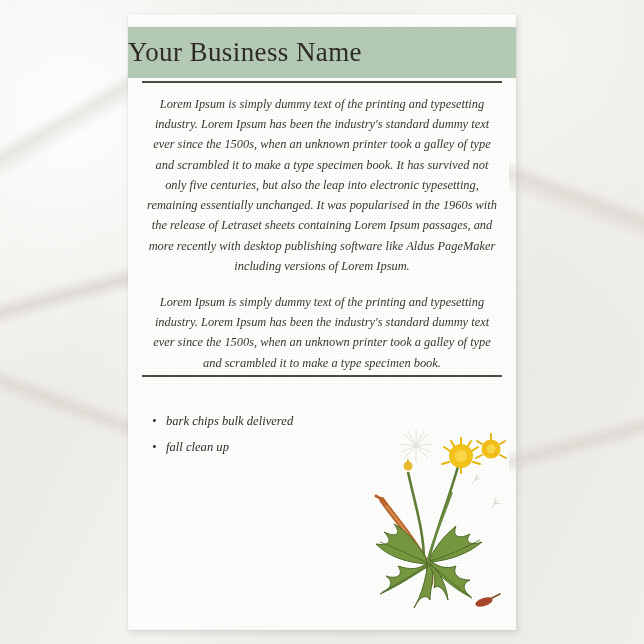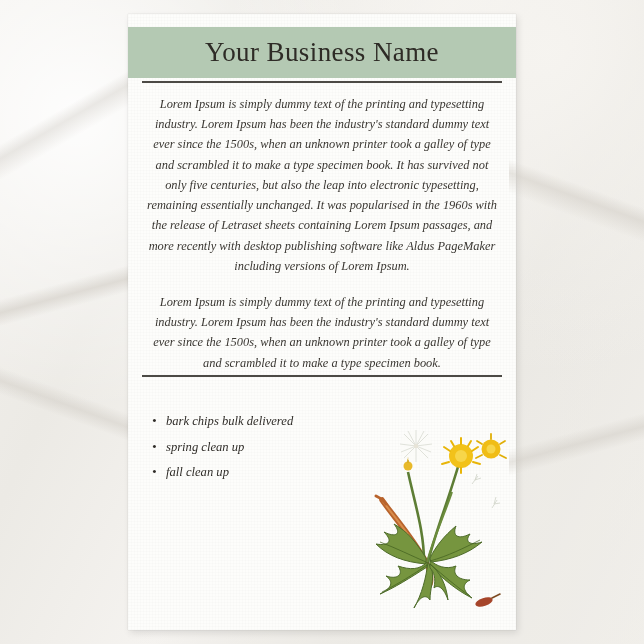--- a/index.html
+++ b/index.html
@@ -62,21 +62,21 @@
   
   .header-band {
     position: absolute;
     left: 0;
     top: 13px;
     width: 100%;
     height: 51px;
     background: #b4c9b3;
     display: flex;
     align-items: center;
-    justify-content: center;
+    justify-content: flex-start;
   }
   .header-band .title {
     font-family: "Liberation Serif", serif;
     font-size: 27px;
     color: #2e2b26;
     letter-spacing: 0.4px;
     white-space: nowrap;
   }
   .rule {
     position: absolute;
@@ -156,21 +156,20 @@
 
     <div class="body-copy">
       <p>Lorem Ipsum is simply dummy text of the printing and typesetting industry. Lorem Ipsum has been the industry's standard dummy text ever since the 1500s, when an unknown printer took a galley of type and scrambled it to make a type specimen book. It has survived not only five centuries, but also the leap into electronic typesetting, remaining essentially unchanged. It was popularised in the 1960s with the release of Letraset sheets containing Lorem Ipsum passages, and more recently with desktop publishing software like Aldus PageMaker including versions of Lorem Ipsum.</p>
       <p>Lorem Ipsum is simply dummy text of the printing and typesetting industry. Lorem Ipsum has been the industry's standard dummy text ever since the 1500s, when an unknown printer took a galley of type and scrambled it to make a type specimen book.</p>
     </div>
 
     <div class="rule rule-bottom"></div>
 
     <ul class="services">
       <li>bark chips bulk delivered</li>
-      <li>spring clean up</li>
       <li>fall clean up</li>
     </ul>
 
     <div class="illustration">
       <svg width="150" height="200" viewBox="0 0 150 200" xmlns="http://www.w3.org/2000/svg">
 
         <path d="M18 88 C 30 105, 48 125, 62 150 C 66 158, 68 165, 66 172" stroke="#b8632c" stroke-width="5.5" fill="none" stroke-linecap="round"></path>
         <path d="M18 88 C 30 105, 48 125, 62 150" stroke="#d98c4b" stroke-width="2" fill="none" stroke-linecap="round"></path>
         <path d="M12 84 C 16 86, 20 88, 22 92" stroke="#b8632c" stroke-width="3" fill="none" stroke-linecap="round"></path>
         <path d="M40 120 C 36 128, 34 134, 35 140" stroke="#c07238" stroke-width="2" fill="none" stroke-linecap="round"></path>

